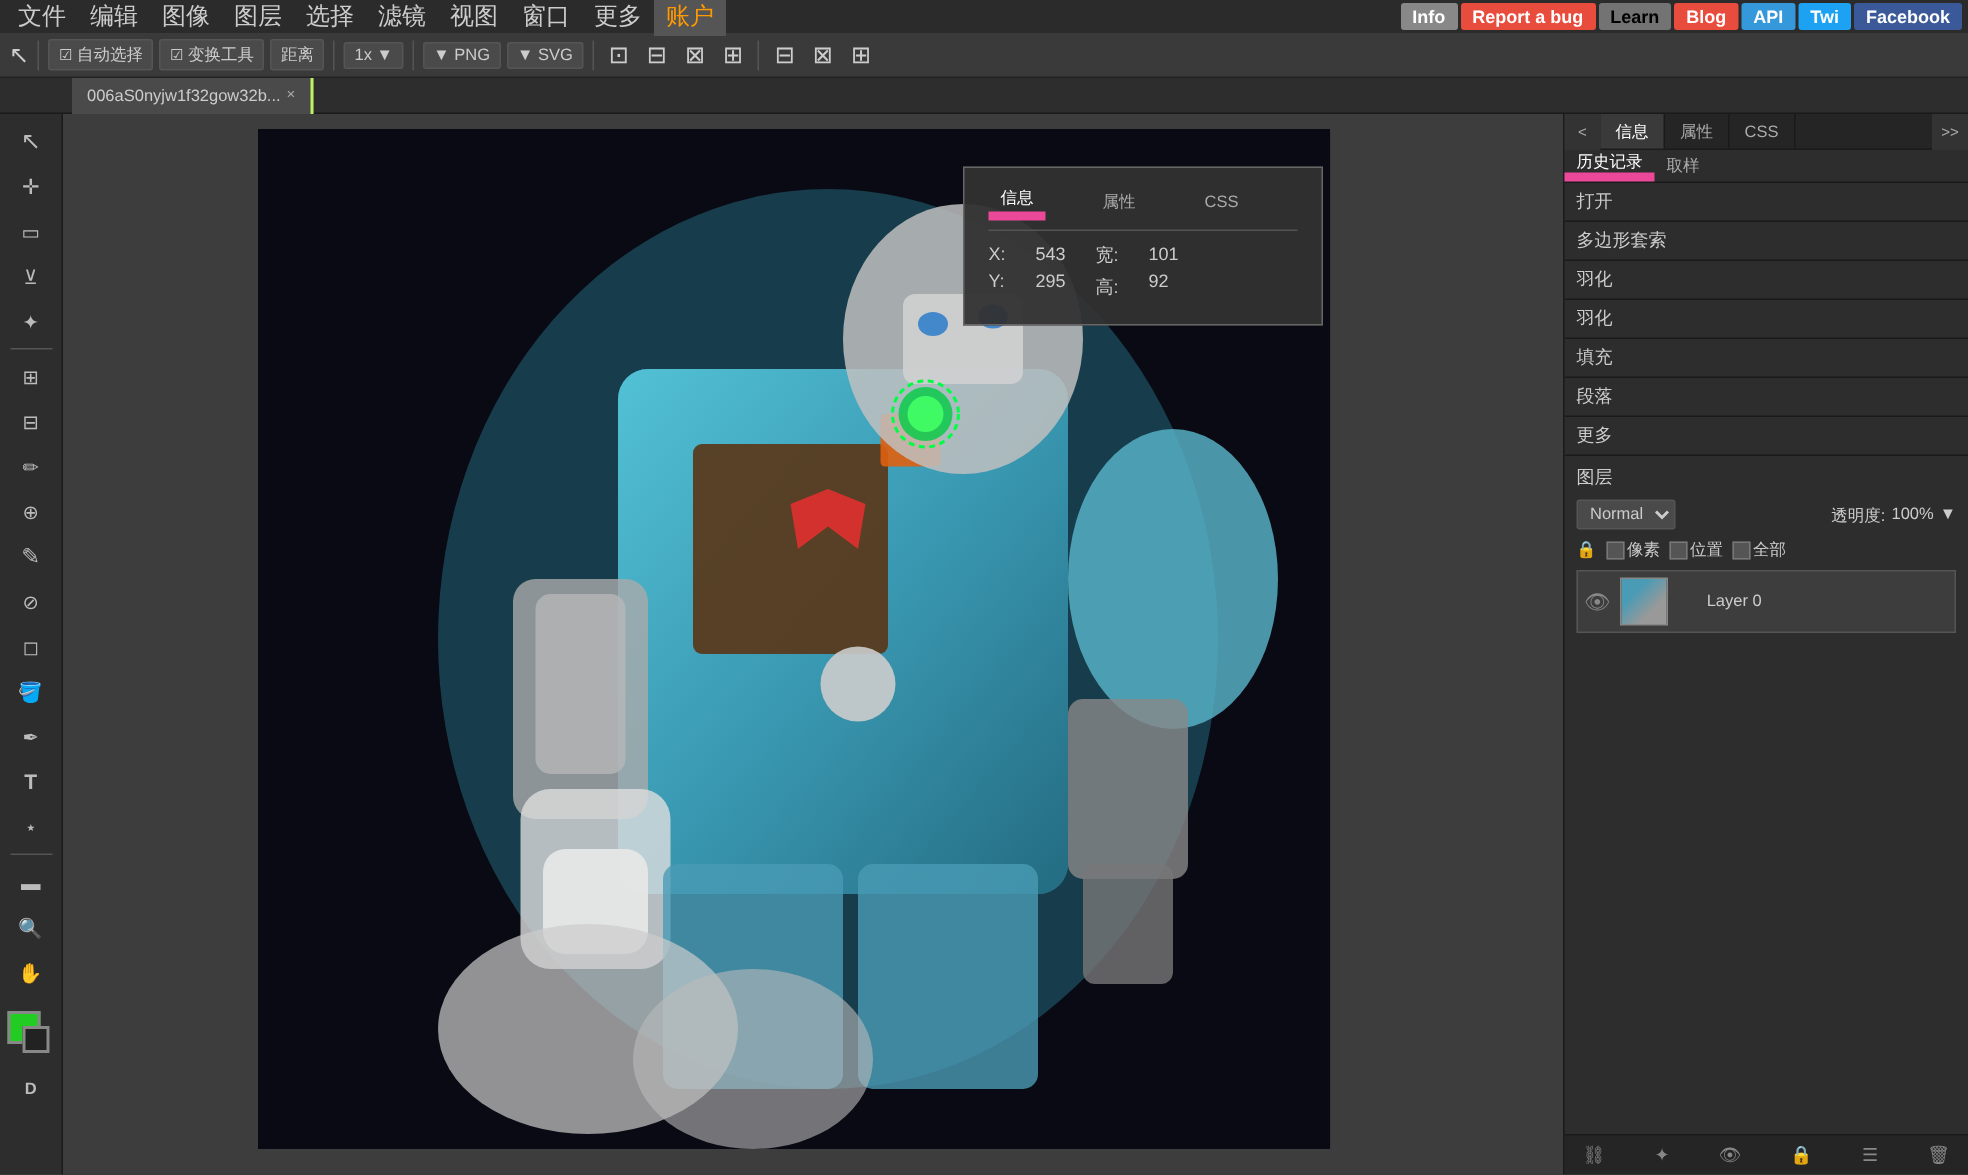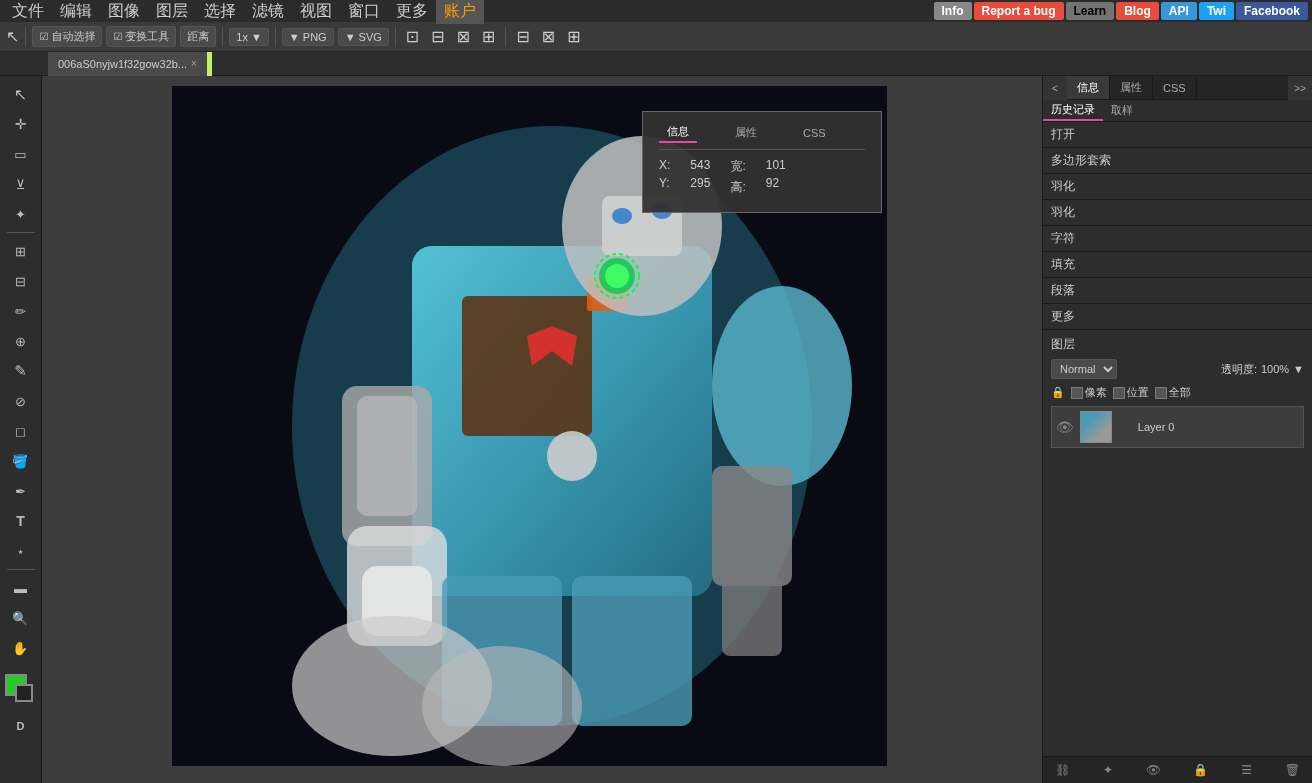--- a/index.html
+++ b/index.html
@@ -93,21 +93,21 @@
       padding-left: 48px;
       border-bottom: 1px solid #1a1a1a;
     }
     .doc-tab {
       display: flex;
       align-items: center;
       gap: 4px;
       padding: 0 10px;
       height: 24px;
       background: #4a4a4a;
-      border-right: 5px solid #bef264;
+      border-right: 2px solid #bef264;
       color: #ccc;
       font-size: 11px;
       cursor: pointer;
     }
     .doc-tab .close-tab {
       font-size: 10px;
       color: #aaa;
       cursor: pointer;
     }
 
@@ -235,21 +235,21 @@
     .rsubtab {
       padding: 2px 8px;
       color: #aaa;
       font-size: 11px;
       cursor: pointer;
       display: flex;
       align-items: center;
     }
     .rsubtab.active {
       color: #fff;
-      border-bottom: 2px solid #ec4899;
+      border-bottom: 6px solid #ec4899;
     }
 
     #right-panel-content {
       flex: 1;
       overflow-y: auto;
     }
 
     .rpanel-section {
       border-bottom: 1px solid #1a1a1a;
     }
@@ -576,23 +576,20 @@
 
       <div class="rpanel-section">
         <div class="rpanel-section-header">羽化</div>
       </div>
 
 
       <div class="rpanel-section">
         <div class="rpanel-section-header">羽化</div>
       </div>
 
-      <div class="rpanel-section">
-        <div class="rpanel-section-header">字符</div>
-      </div>
 
       <div class="rpanel-section">
         <div class="rpanel-section-header">填充</div>
       </div>
 
       <div class="rpanel-section">
         <div class="rpanel-section-header">段落</div>
       </div>
 
       <div class="rpanel-section">

